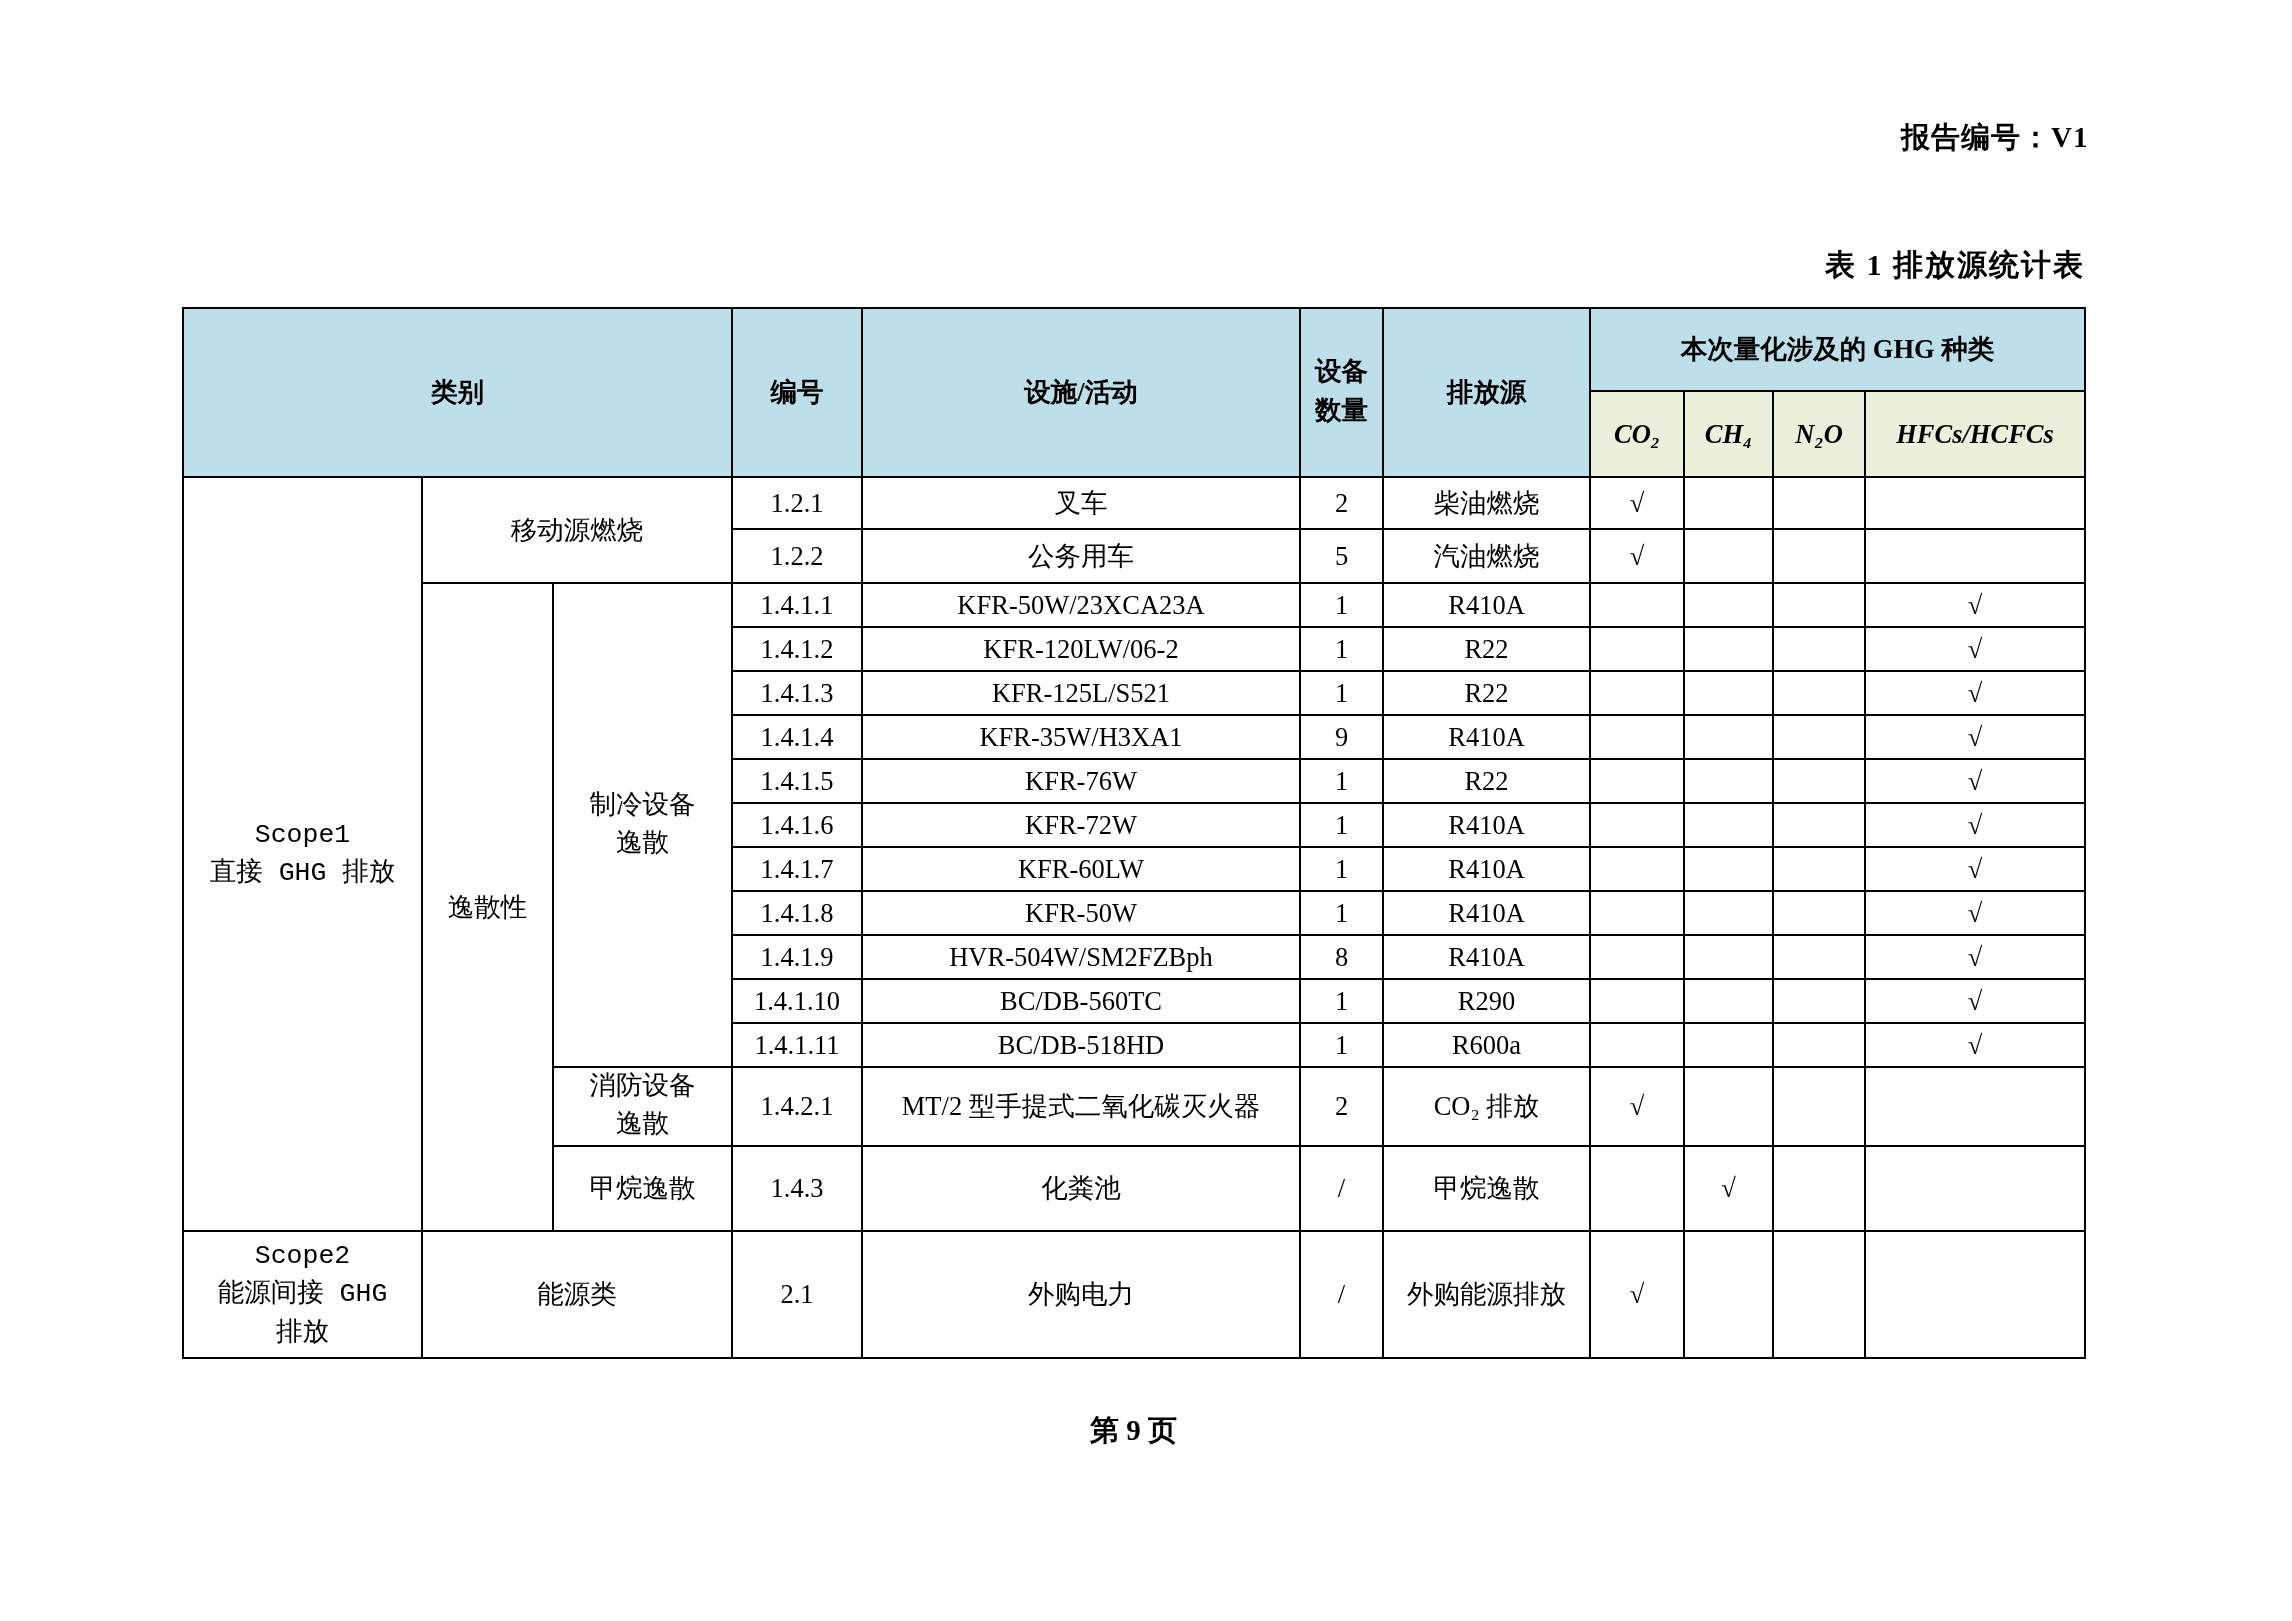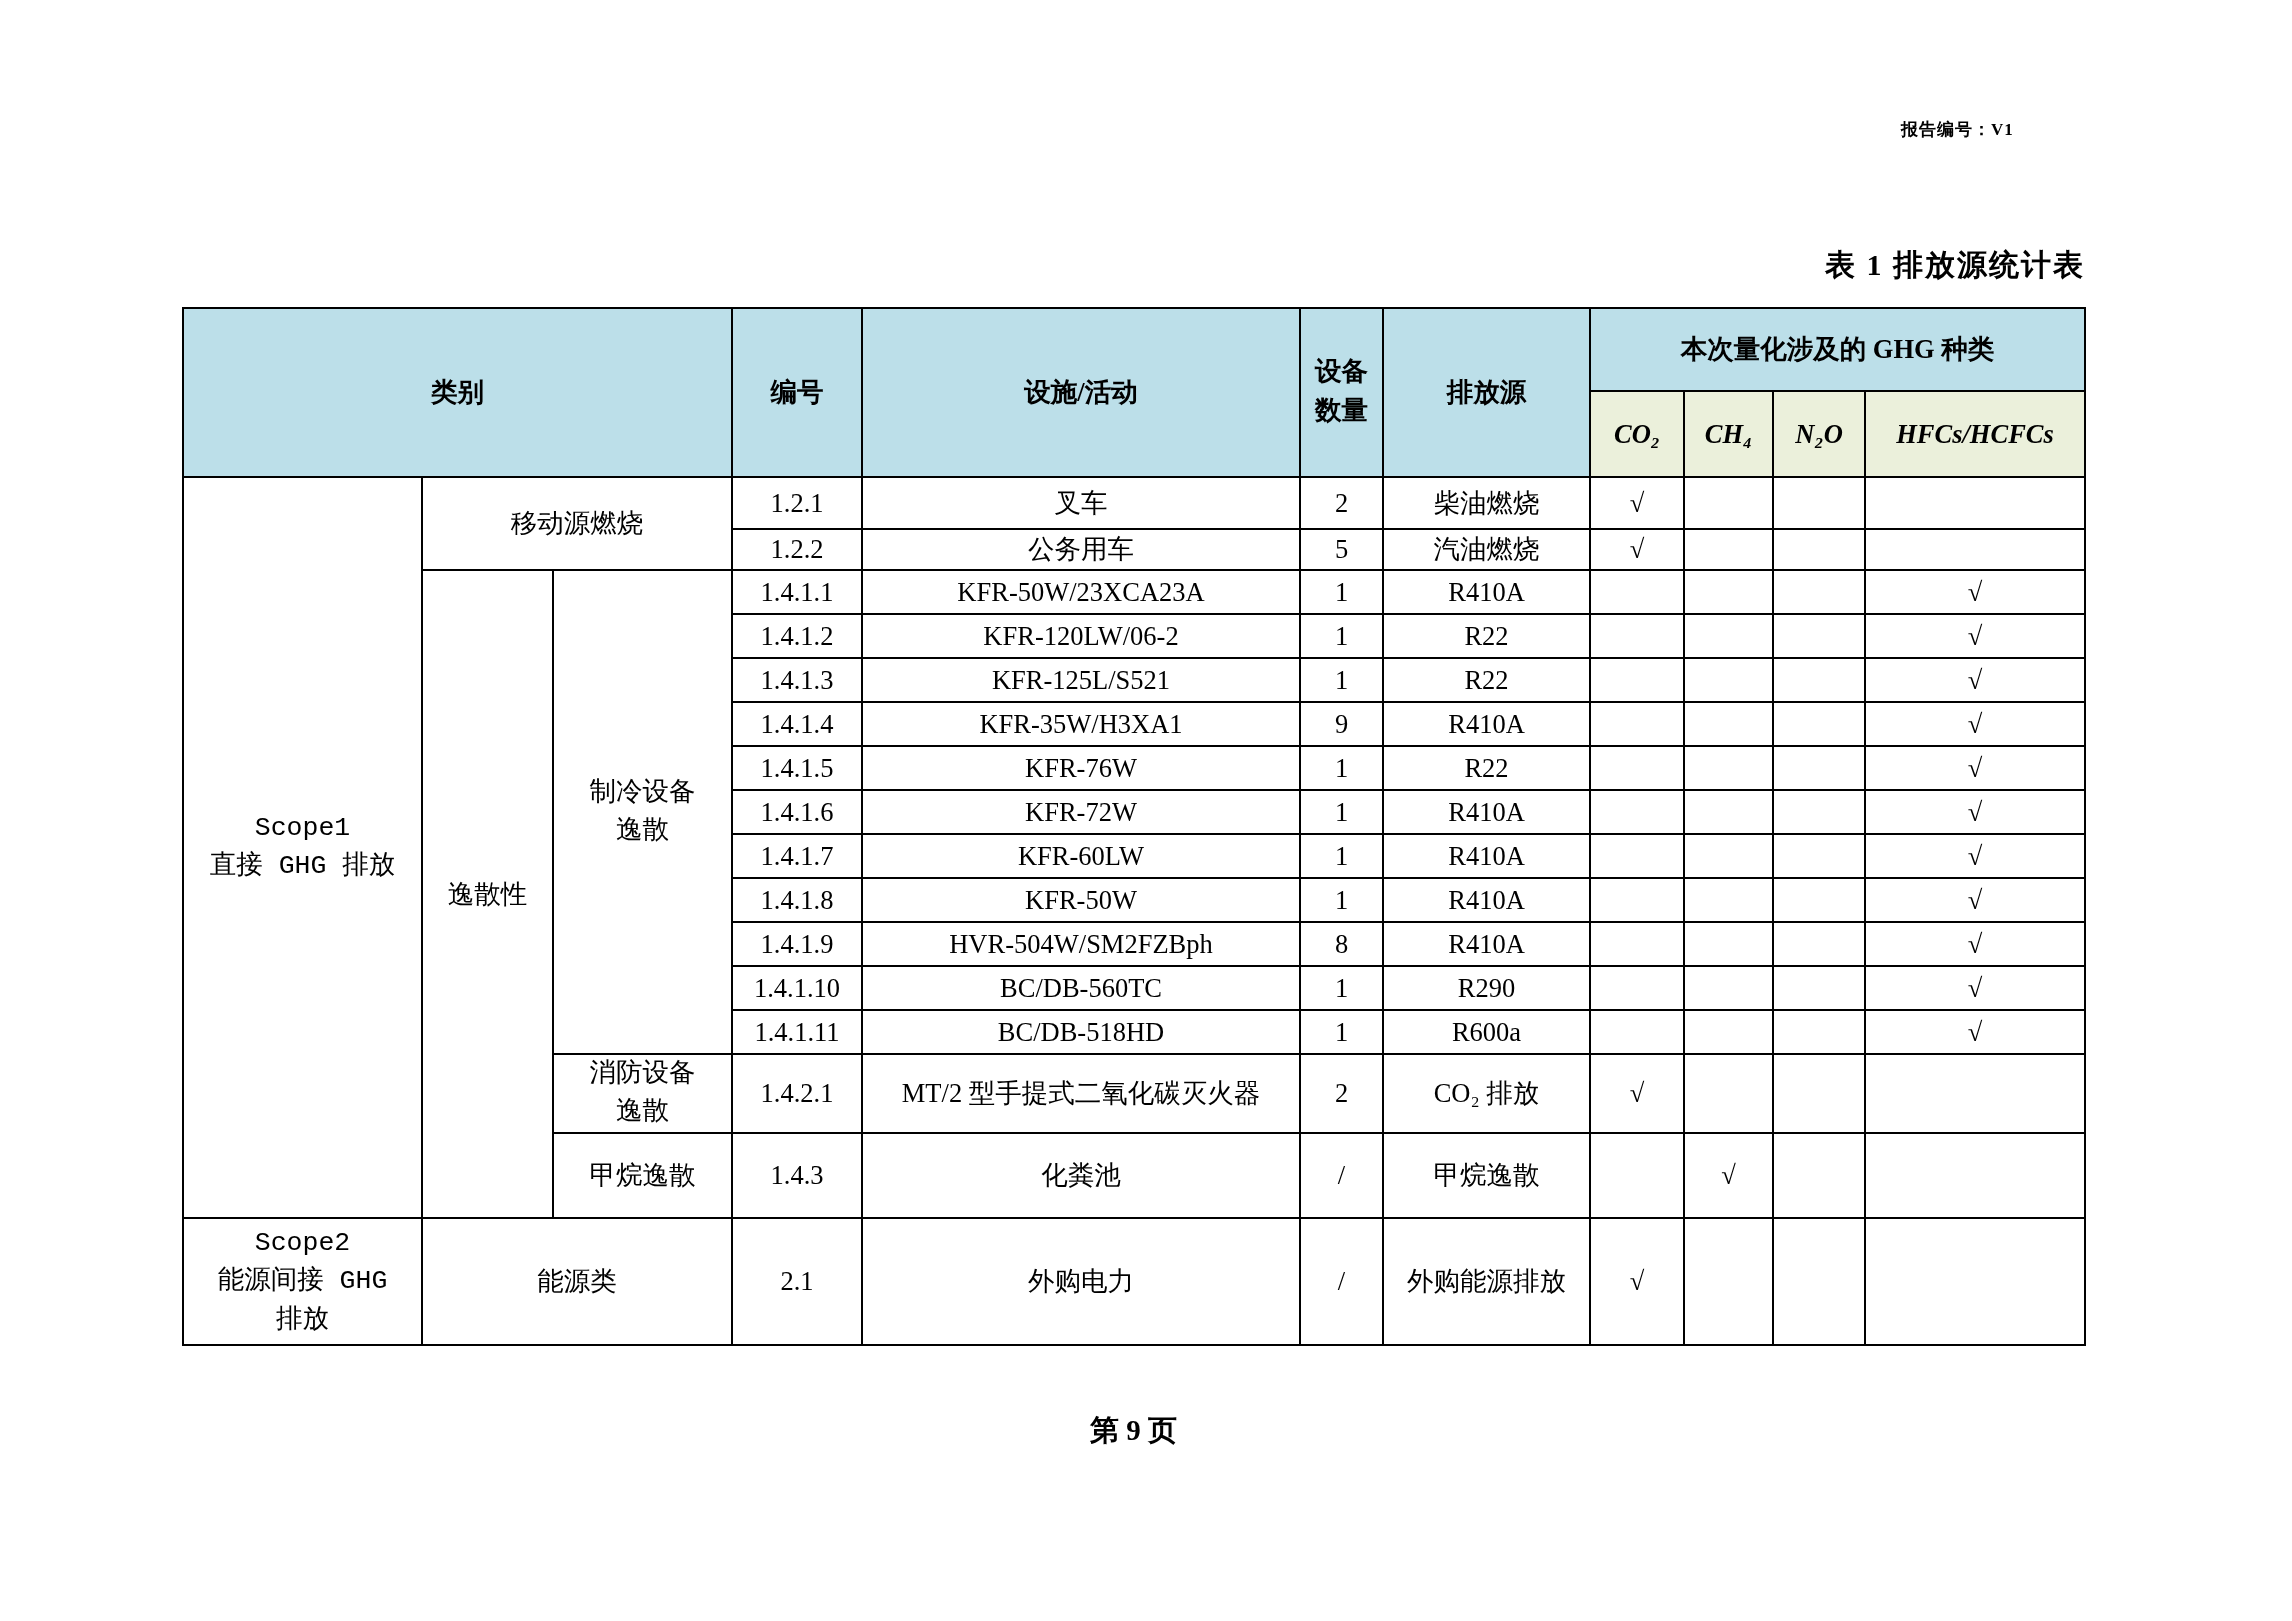--- a/index.html
+++ b/index.html
@@ -12,21 +12,21 @@
     width: 2293px;
     height: 1621px;
     background: #ffffff;
     font-family: "Liberation Serif", "DejaVu Serif", serif;
     color: #000000;
   }
   .report-no {
     position: absolute;
     top: 118px;
     left: 1901px;
-    font-size: 17px;
+    font-size: 29px;
     font-weight: bold;
     letter-spacing: 1px;
     white-space: nowrap;
   }
   .doc-title {
     position: absolute;
     top: 245px;
     left: 182px;
     width: 1903px;
     text-align: right;
@@ -53,21 +53,21 @@
     overflow: hidden;
   }
   .emission-table th { font-weight: bold; }
   .emission-table td { font-weight: normal; }
   .bg-blue  { background: #bcdfe9; }
   .bg-green { background: #ebf0db; font-style: italic; }
   .pre { white-space: pre-line; font-family: Liberation Mono, monospace; }
   tr.hr1    { height: 83px; }
   tr.hr2    { height: 86px; }
   tr.r-m1   { height: 52px; }
-  tr.r-m2   { height: 41px; }
+  tr.r-m2   { height: 54px; }
   tr.r-dev  { height: 44px; }
   tr.r-fire { height: 72px; }
   tr.r-meth { height: 85px; }
   tr.r-s2   { height: 127px; }
   .footer {
     position: absolute;
     top: 1411px;
     left: 182px;
     width: 1903px;
     text-align: center;

